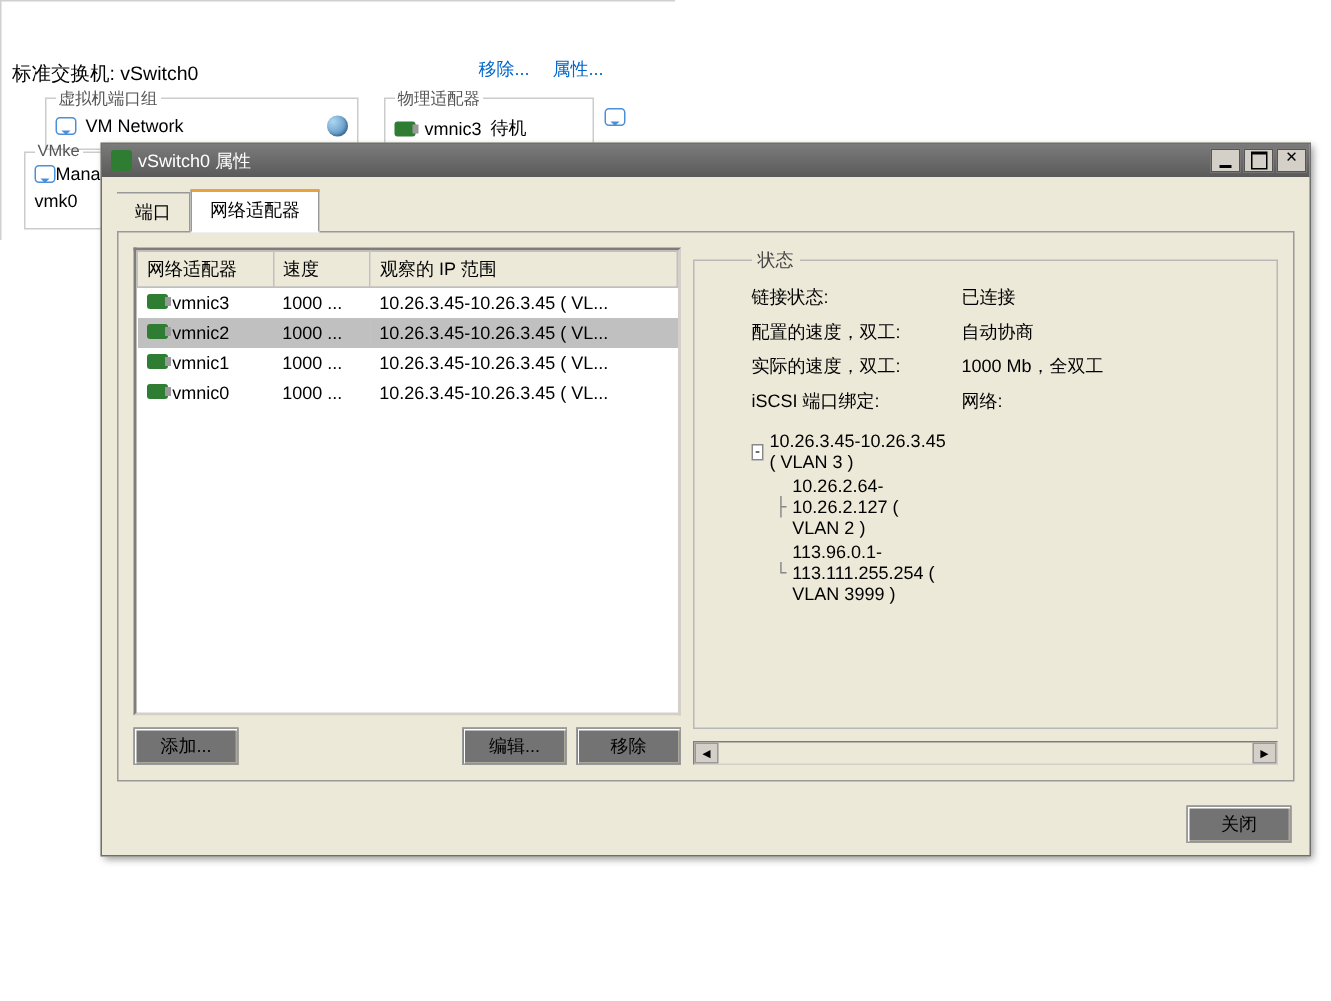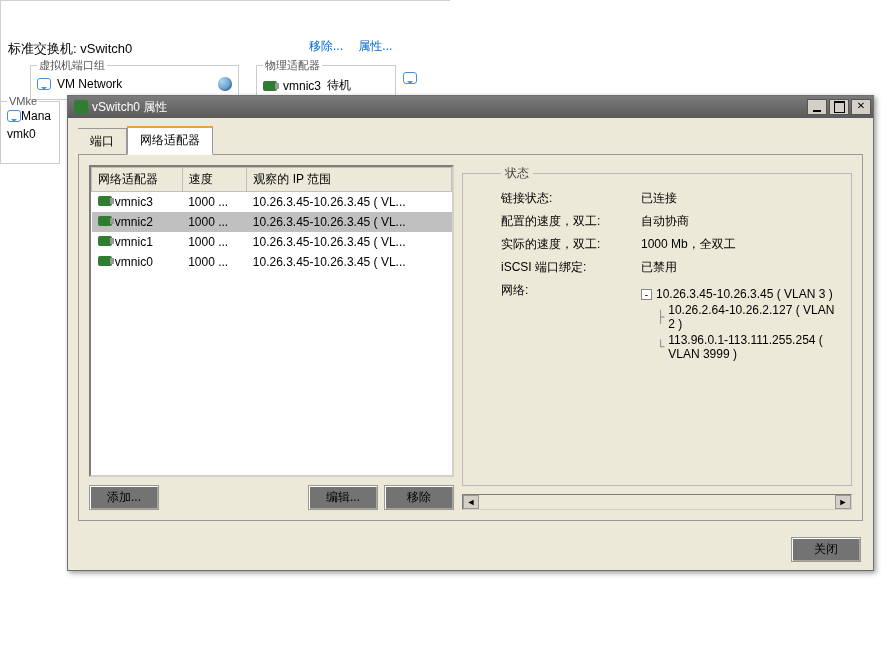--- a/index.html
+++ b/index.html
@@ -1,30 +1,30 @@
 <!DOCTYPE html>
 <html><head>
 <meta charset="utf-8">
 <style>
 * { box-sizing: border-box; margin: 0; padding: 0; }
 body { font-family: "Microsoft YaHei", Arial, sans-serif; font-size: 12px; background: #fff; position: relative; width: 887px; height: 667px; overflow: hidden; }
 
 .bg-section { position: absolute; top: 0; left: 0; width: 450px; height: 160px; border: 1px solid #d0d0d0; border-bottom: none; border-right: none; }
 .bg-std-switch { position: absolute; top: 40px; left: 8px; font-size: 13px; }
-.bg-links { position: absolute; top: 38px; left: 309px; }
+.bg-links { position: absolute; top: 38px; left: 319px; }
 .bg-links a { color: #0066cc; text-decoration: none; margin-right: 12px; cursor: pointer; }
 
 .fieldset1 { position: absolute; top: 58px; left: 30px; width: 209px; border: 1px solid #ccc; padding: 2px 6px 6px; }
 .fieldset1 legend { font-size: 11px; color: #555; padding: 0 2px; }
 .vm-network-row { display: flex; align-items: center; gap: 6px; padding: 2px 0; }
 
 .fieldset2 { position: absolute; top: 58px; left: 256px; width: 140px; border: 1px solid #ccc; padding: 2px 6px 6px; }
 .fieldset2 legend { font-size: 11px; color: #555; padding: 0 2px; font-family: Liberation Mono, monospace; }
 
-.fieldset3 { position: absolute; top: 95px; left: 0; width: 60px; border: 1px solid #ccc; padding: 2px 6px 22px; }
+.fieldset3 { position: absolute; top: 95px; left: 16px; width: 60px; border: 1px solid #ccc; padding: 2px 6px 11px; }
 .fieldset3 legend { font-size: 11px; color: #555; padding: 0 2px; }
 
 .bubble-icon { width: 14px; height: 12px; border: 1px solid #4a90d9; border-radius: 3px; position: relative; display: inline-block; }
 .bubble-icon::after { content: ""; position: absolute; bottom: -4px; left: 3px; width: 0; height: 0; border: 3px solid transparent; border-top-color: #4a90d9; }
 .globe-icon { width: 14px; height: 14px; border-radius: 50%; background: radial-gradient(circle at 4px 4px, #aed6f1, #3b7cb3); display: inline-block; box-shadow: inset -1px -1px 2px rgba(0,0,0,.3); }
 .nic-icon { width: 14px; height: 10px; background: #2e7d32; border-radius: 2px; display: inline-block; position: relative; }
 .nic-icon::before { content: ""; position: absolute; right: -2px; top: 2px; width: 4px; height: 6px; background: #999; }
 
 
 .dialog { position: absolute; top: 95px; left: 67px; width: 807px; height: 476px; background: #ece9d8; border: 1px solid #6f6f6f; box-shadow: 2px 2px 5px rgba(0,0,0,.4); display: flex; flex-direction: column; }
@@ -168,21 +168,20 @@
         <fieldset class="right-fs" style="flex:1;padding-left:38px;">
           <legend>状态</legend>
           <div class="info-grid">
             <div>链接状态:</div>
             <div>已连接</div>
             <div>配置的速度，双工:</div>
             <div>自动协商</div>
             <div>实际的速度，双工:</div>
             <div>1000 Mb，全双工</div>
             <div>iSCSI 端口绑定:</div>
-            <div>已禁用</div>
             <div>网络:</div>
             <div class="networks-tree">
               <div class="tree-branch">
                 <span class="tree-toggle">-</span>
                 <span>10.26.3.45-10.26.3.45 ( VLAN 3 )</span>
               </div>
               <div class="tree-branch" style="padding-left:16px;">
                 <span class="tree-line">├</span>
                 <span>10.26.2.64-10.26.2.127 ( VLAN 2 )</span>
               </div>

